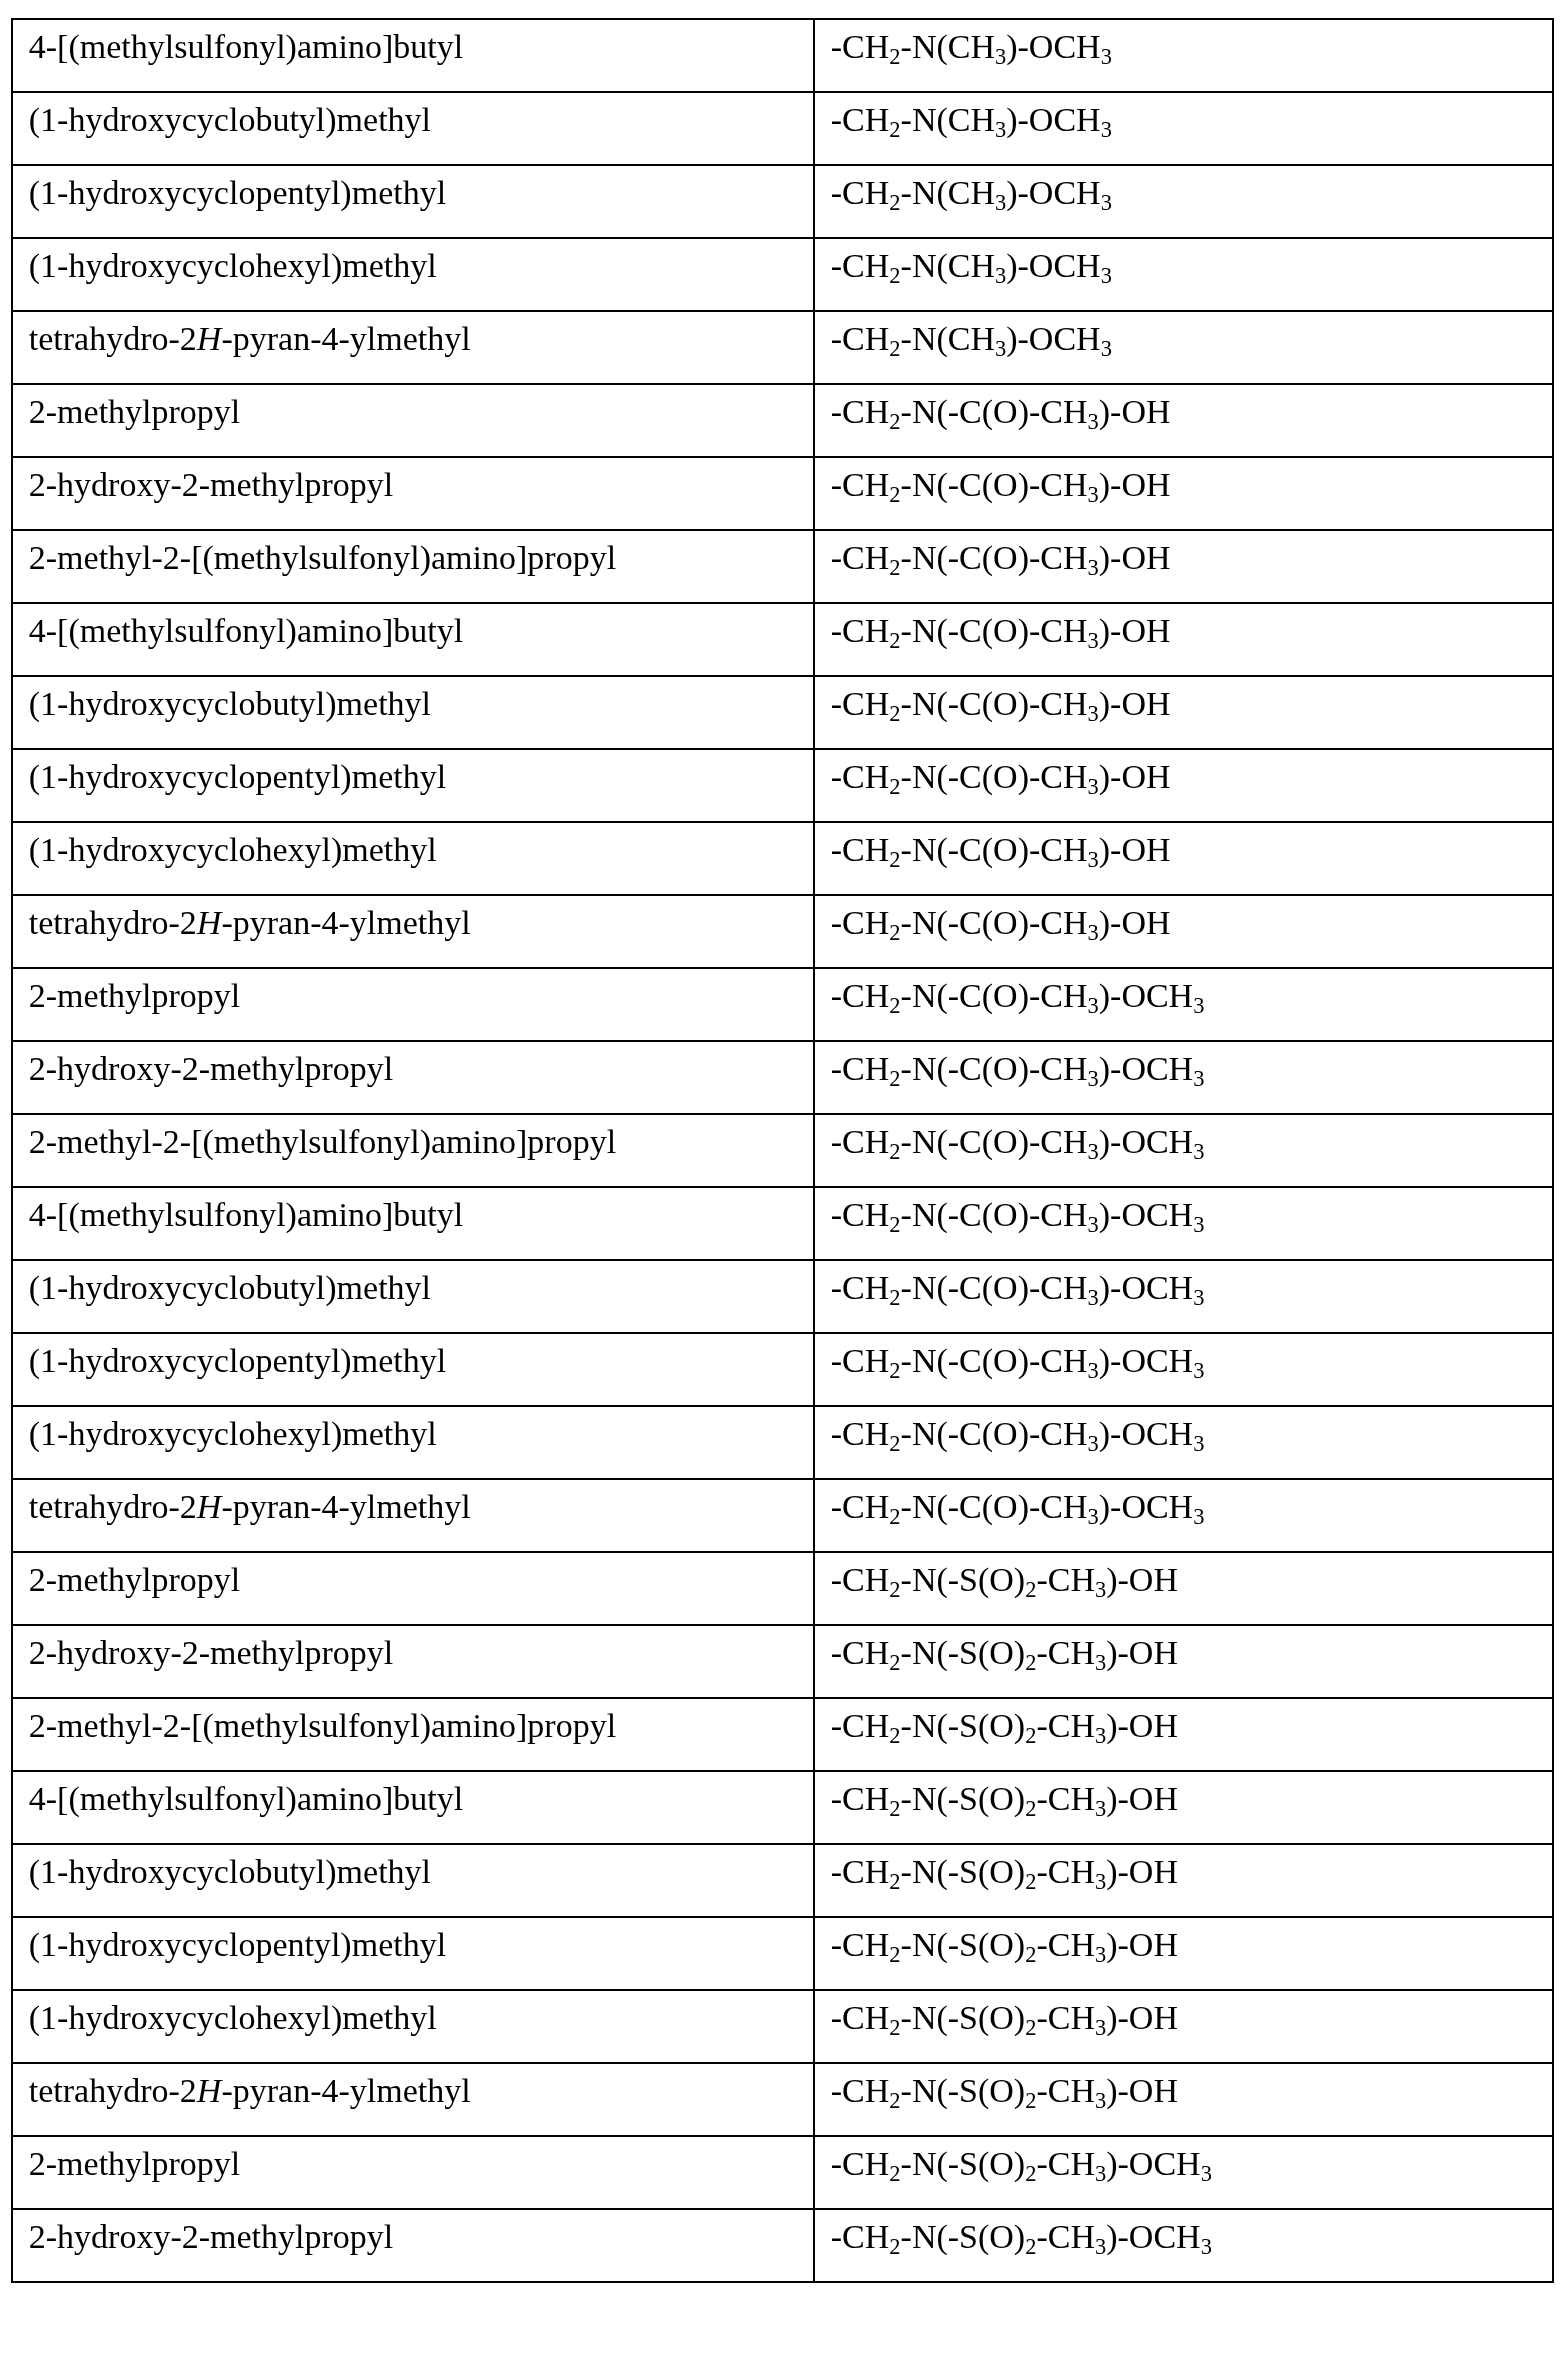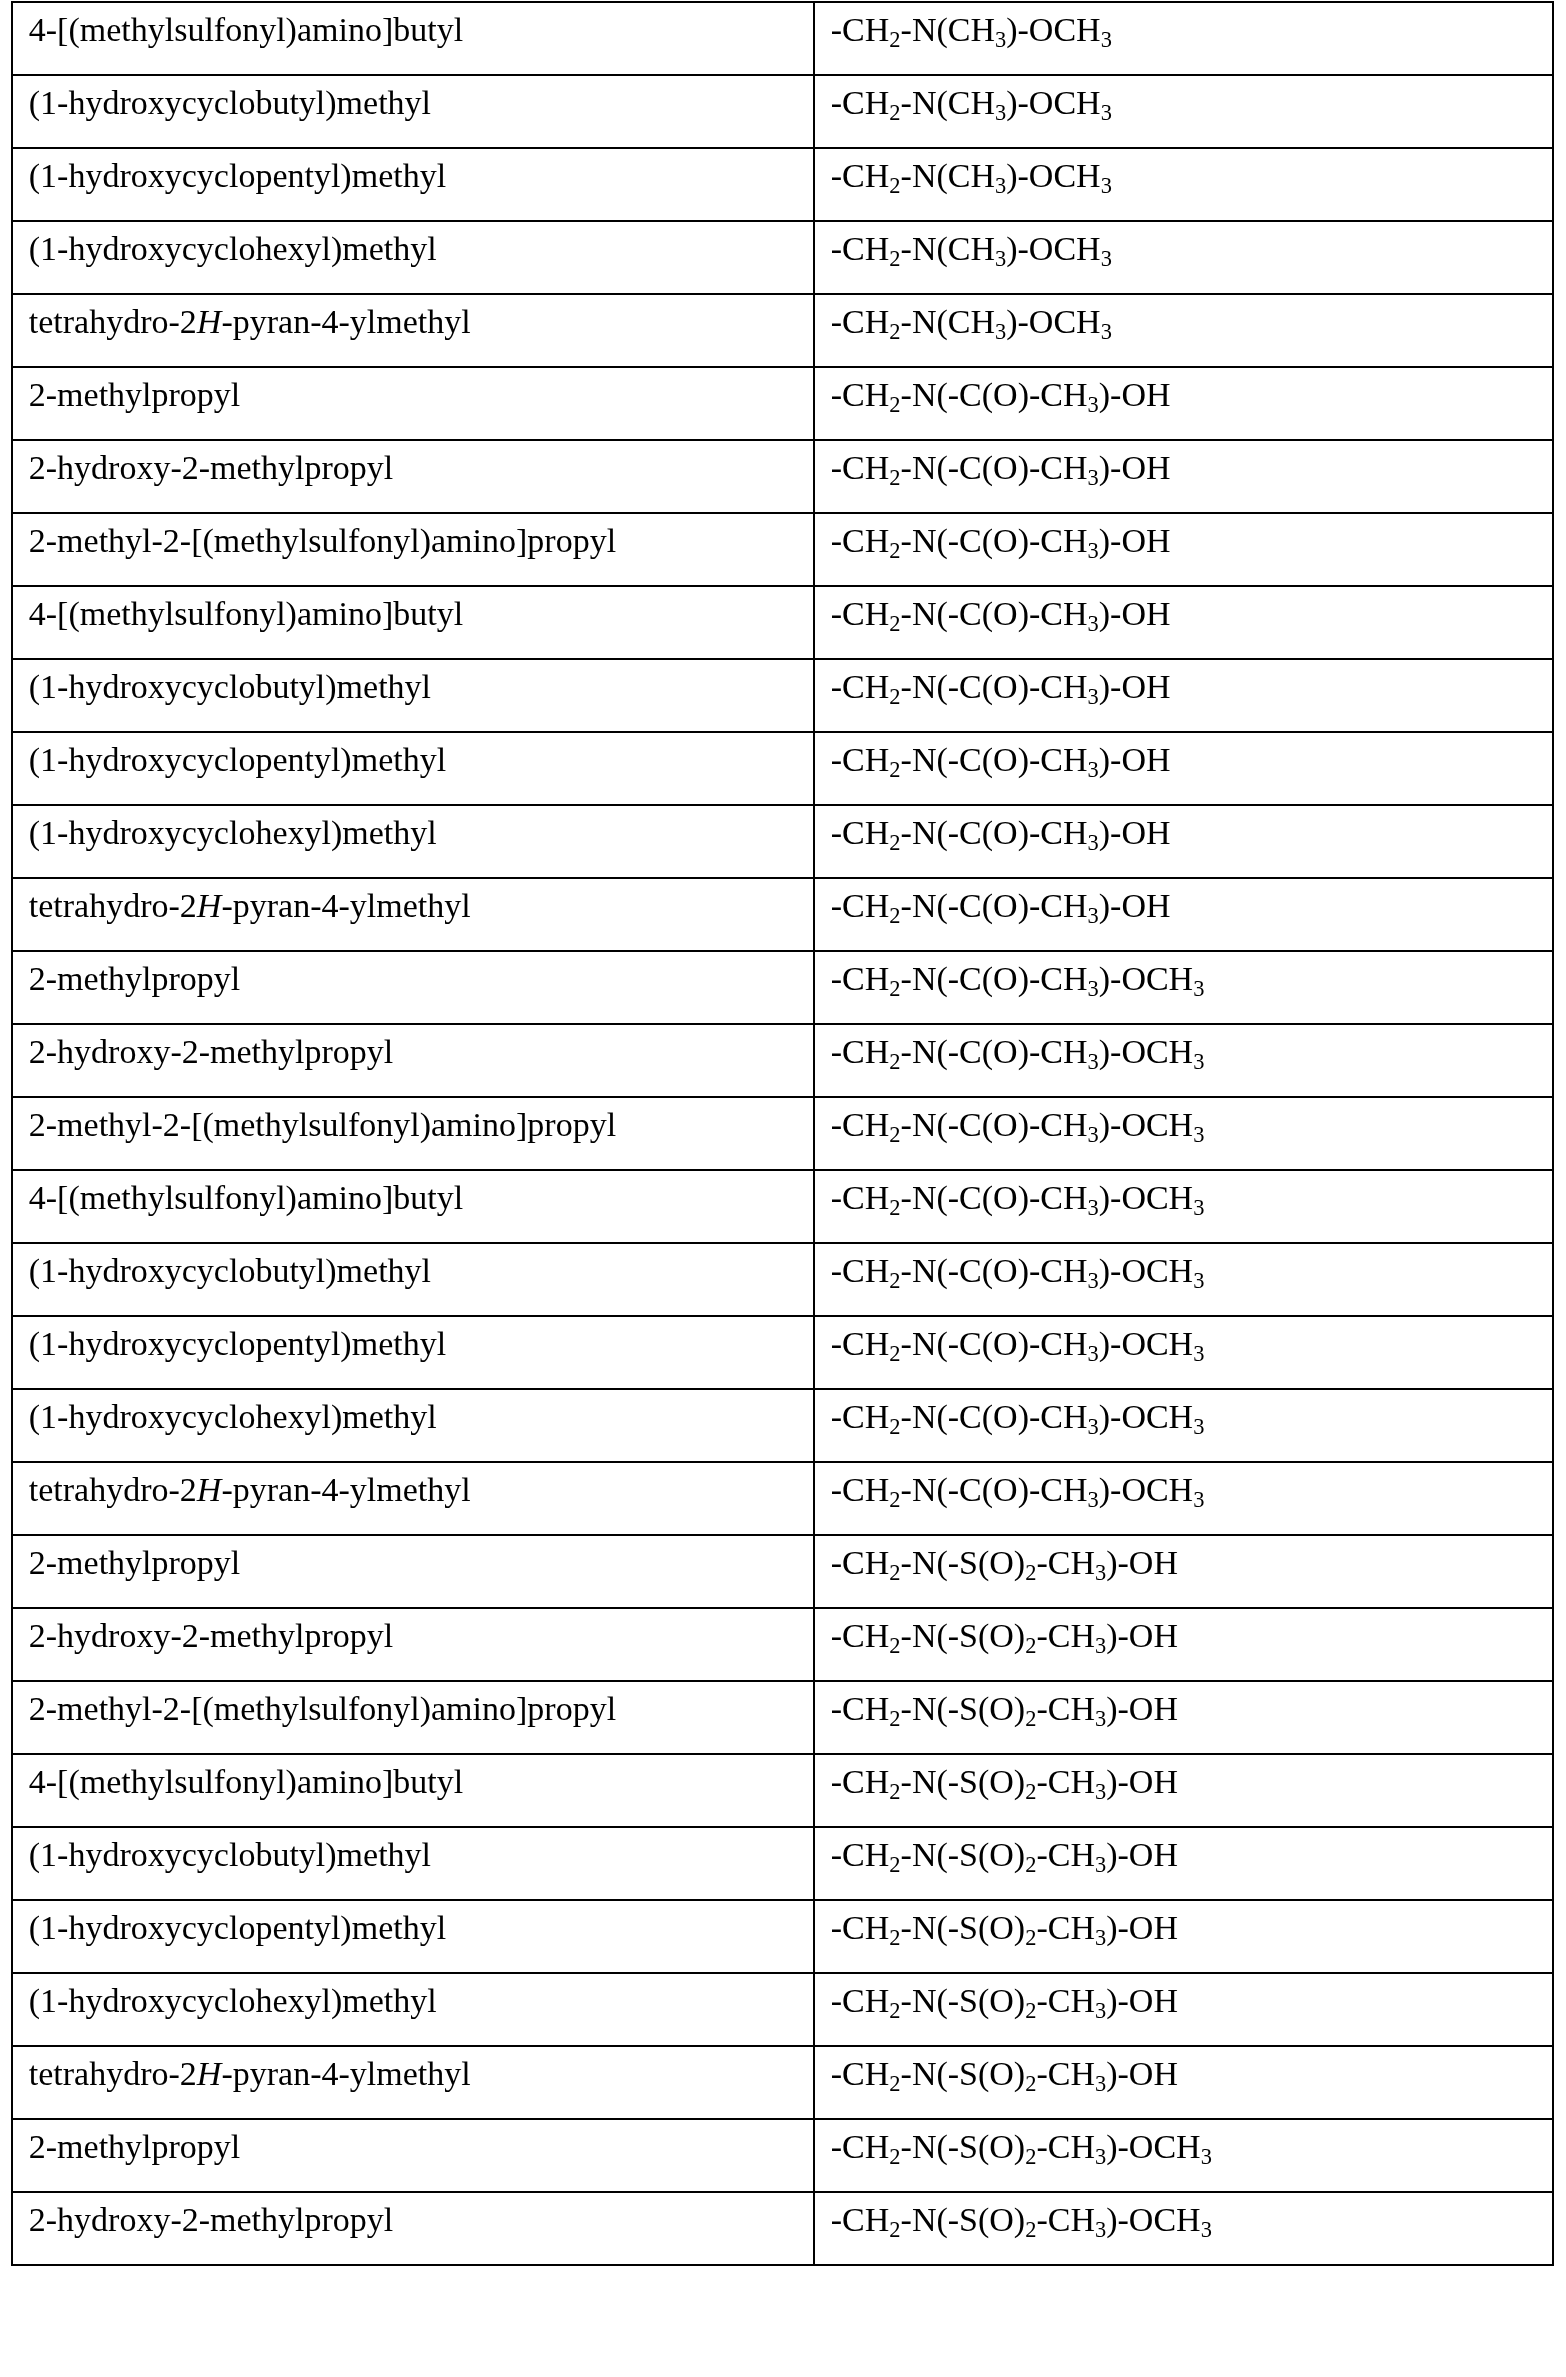--- a/index.html
+++ b/index.html
@@ -11,21 +11,21 @@
     width: 1567px;
     height: 2377px;
     position: relative;
     overflow: hidden;
     font-family: "Liberation Serif", "DejaVu Serif", serif;
     color: #000000;
   }
   .tbl {
     position: absolute;
     left: 11.2px;
-    top: 1px;
+    top: 18px;
     width: 1541px;
     border-collapse: collapse;
     table-layout: fixed;
   }
   .tbl td {
     border: 2.6px solid #000000;
     height: 71px;
     padding: 0;
     vertical-align: top;
     font-size: 34px;

